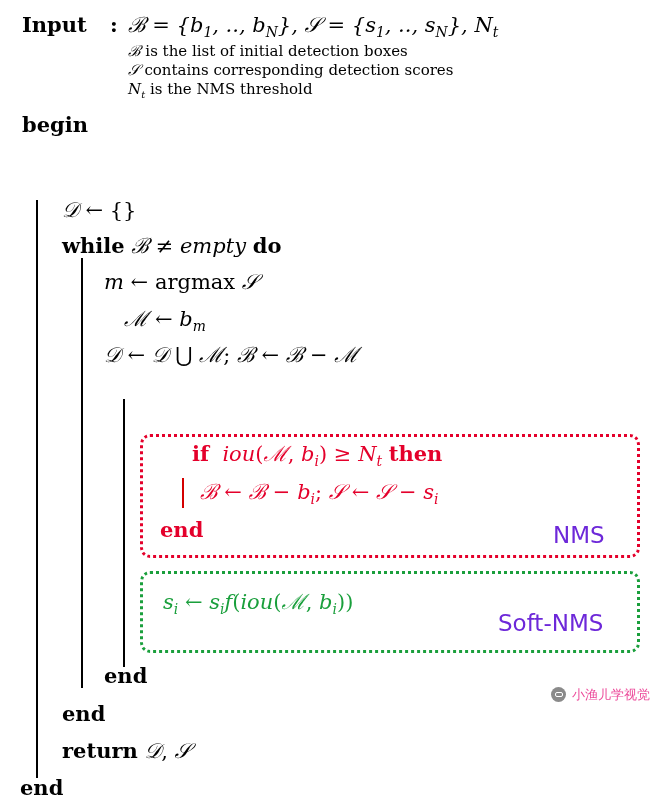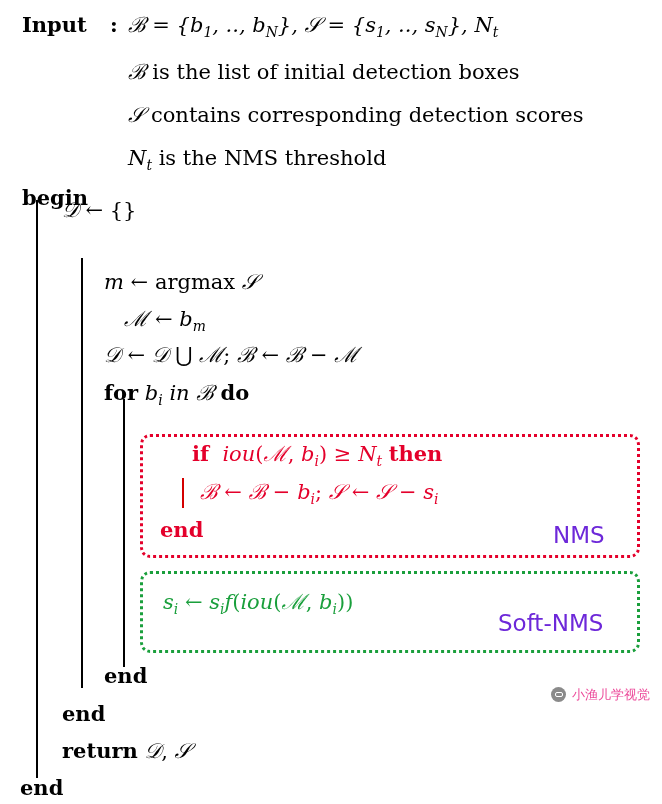--- a/index.html
+++ b/index.html
@@ -37,21 +37,21 @@
     font-size: 21px;
     width: 88px;
     flex: 0 0 88px;
   }
   .input-colon {
     font-weight: bold;
     font-size: 21px;
     flex: 0 0 18px;
   }
   .input-body { font-size: 21px; }
-  .indent-desc { margin-left: 106px; font-size: 21px; margin-top: 22px; }
+  .indent-desc { margin-left: 106px; font-size: 15px; margin-top: 4px; }
 
   .begin {
     font-weight: bold;
     font-size: 21px;
     margin-top: 14px;
   }
 
   
   .vrule-outer {
     position: absolute;
@@ -173,36 +173,36 @@
 
   <div class="vrule-outer"></div>
   <div class="vrule-while"></div>
   <div class="vrule-for"></div>
   <div class="vrule-if"></div>
 
   <div class="ln" style="left:62px; top:200px;">
     <span class="cal">𝒟</span> ← {}
   </div>
 
+  <div class="ln" style="left:62px; top:235px;">
+    <span class="kw">while</span> <span class="cal">ℬ</span> ≠ <span class="math">empty</span> <span class="kw">do</span>
+  </div>
 
   <div class="ln" style="left:104px; top:272px;">
     <span class="math">m</span> ← <span class="rm">argmax</span> <span class="cal">𝒮</span>
   </div>
 
   <div class="ln" style="left:104px; top:309px;margin-left:20px;">
     <span class="cal">ℳ</span> ← <span class="math">b</span><sub>m</sub>
   </div>
 
   <div class="ln" style="left:104px; top:345px;">
     <span class="cal">𝒟</span> ← <span class="cal">𝒟</span> ⋃ <span class="cal">ℳ</span>; <span class="cal">ℬ</span> ← <span class="cal">ℬ</span> − <span class="cal">ℳ</span>
   </div>
 
-  <div class="ln" style="left:104px; top:382px;">
-    <span class="kw">for</span> <span class="math">b</span><sub>i</sub> <span class="math">in</span> <span class="cal">ℬ</span> <span class="kw">do</span>
-  </div>
 
   <div class="box-nms"></div>
   <div class="ln red" style="left:160px; top:443px;margin-left:32px;">
     <span class="kw">if</span>&nbsp; <span class="math">iou</span>(<span class="cal">ℳ</span>, <span class="math">b</span><sub>i</sub>) ≥ <span class="math">N</span><sub>t</sub> <span class="kw">then</span>
   </div>
   <div class="ln red" style="left:200px; top:482px;">
     <span class="cal">ℬ</span> ← <span class="cal">ℬ</span> − <span class="math">b</span><sub>i</sub>; <span class="cal">𝒮</span> ← <span class="cal">𝒮</span> − <span class="math">s</span><sub>i</sub>
   </div>
   <div class="ln red" style="left:160px; top:519px;">
     <span class="kw">end</span>

